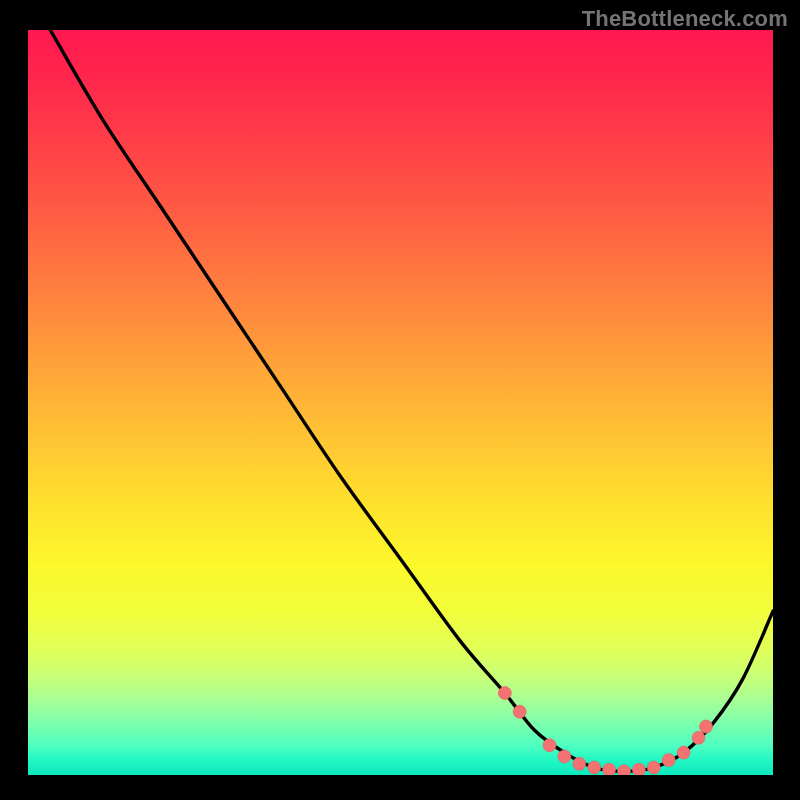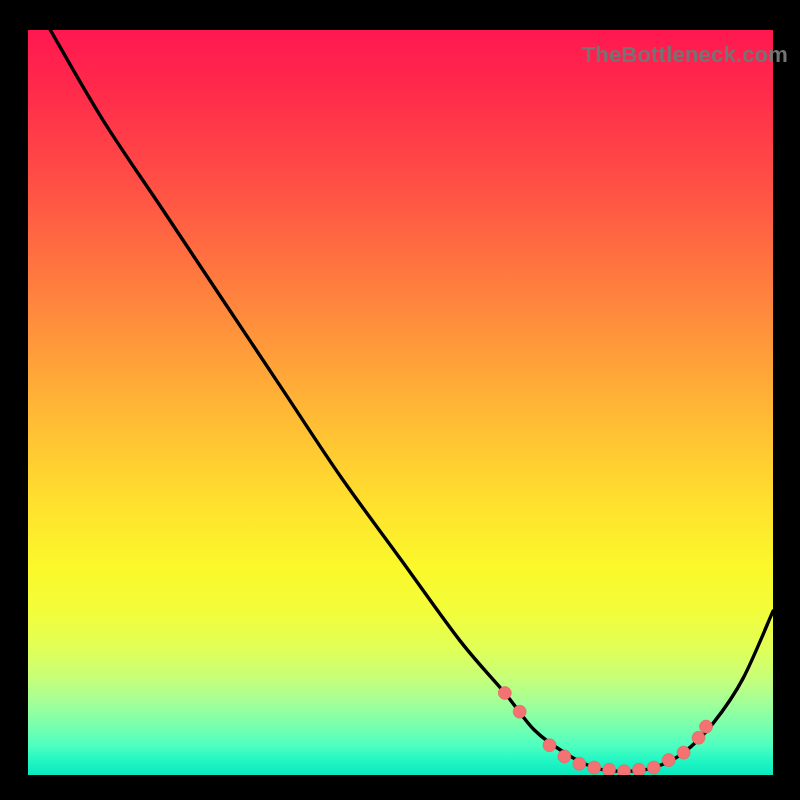--- a/index.html
+++ b/index.html
@@ -19,21 +19,20 @@
   }
   .watermark {
     position: absolute;
     top: 6px;
     right: 12px;
     color: #747474;
     font-size: 22px;
     font-weight: 600;
     letter-spacing: 0.2px;
     z-index: 10;
-    margin-top: 36px;
   }
   .plot-area {
     position: absolute;
     left: 28px;
     top: 30px;
     width: 745px;
     height: 745px;
   }
   
   .grad {

